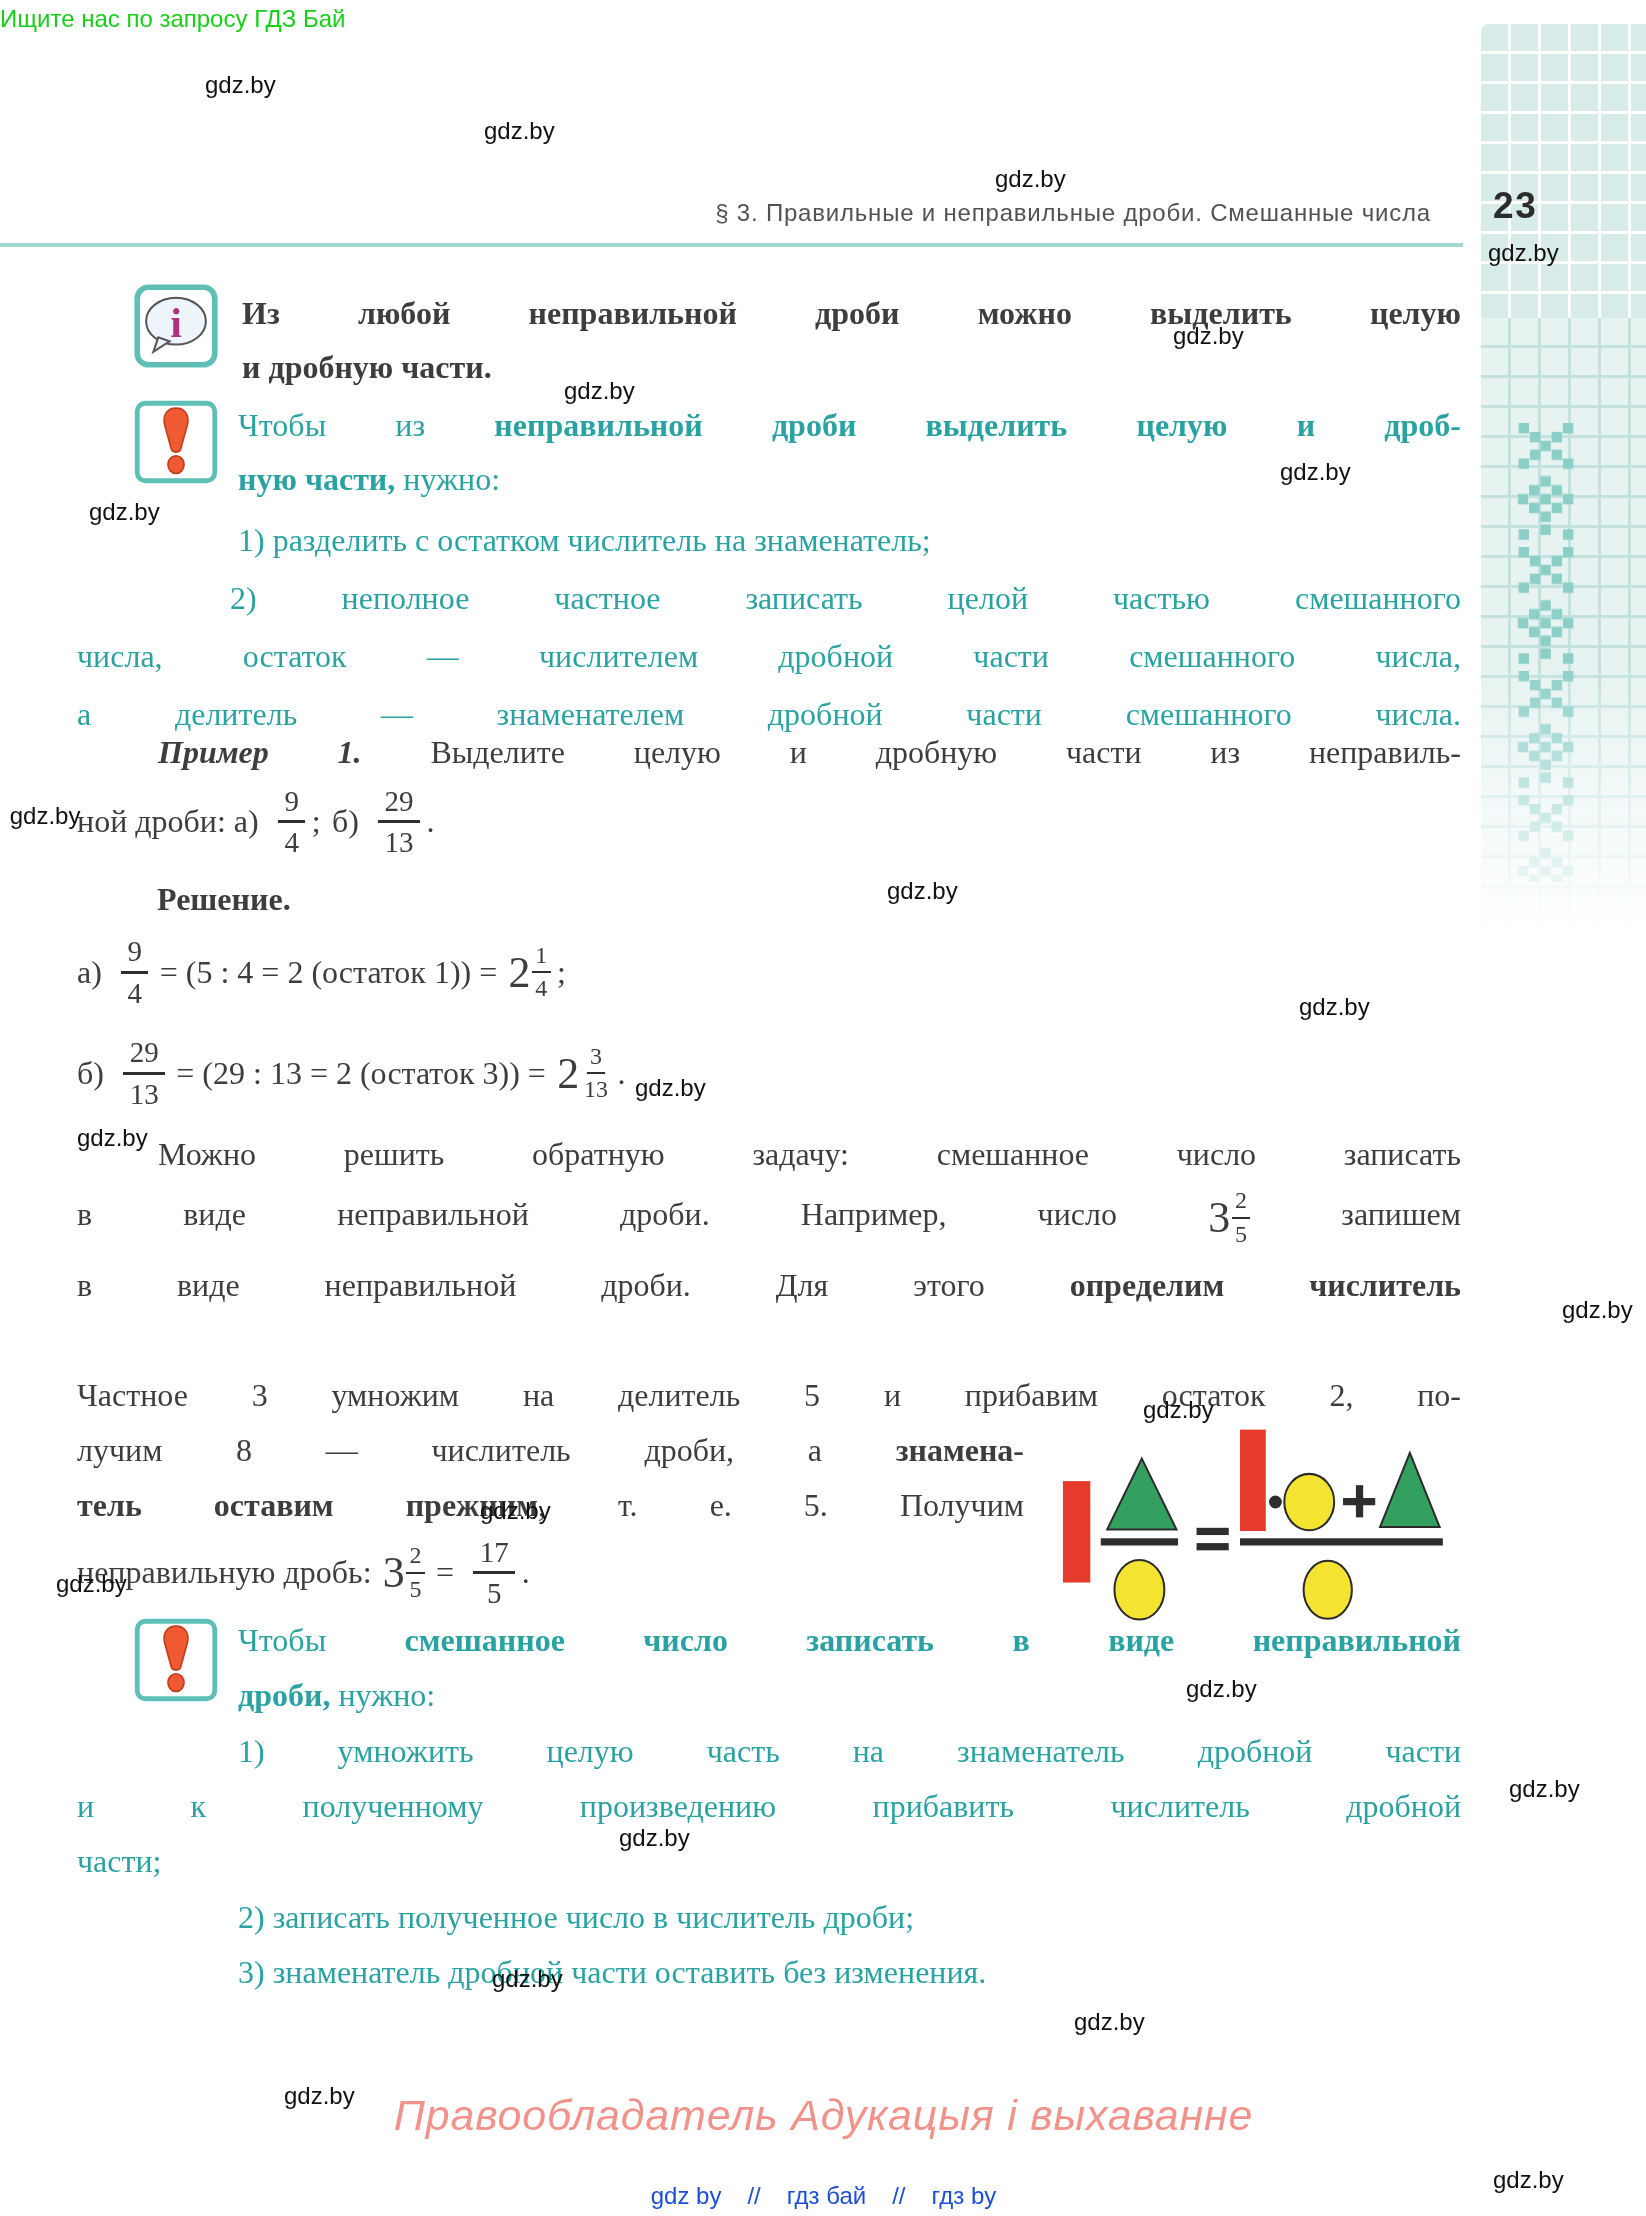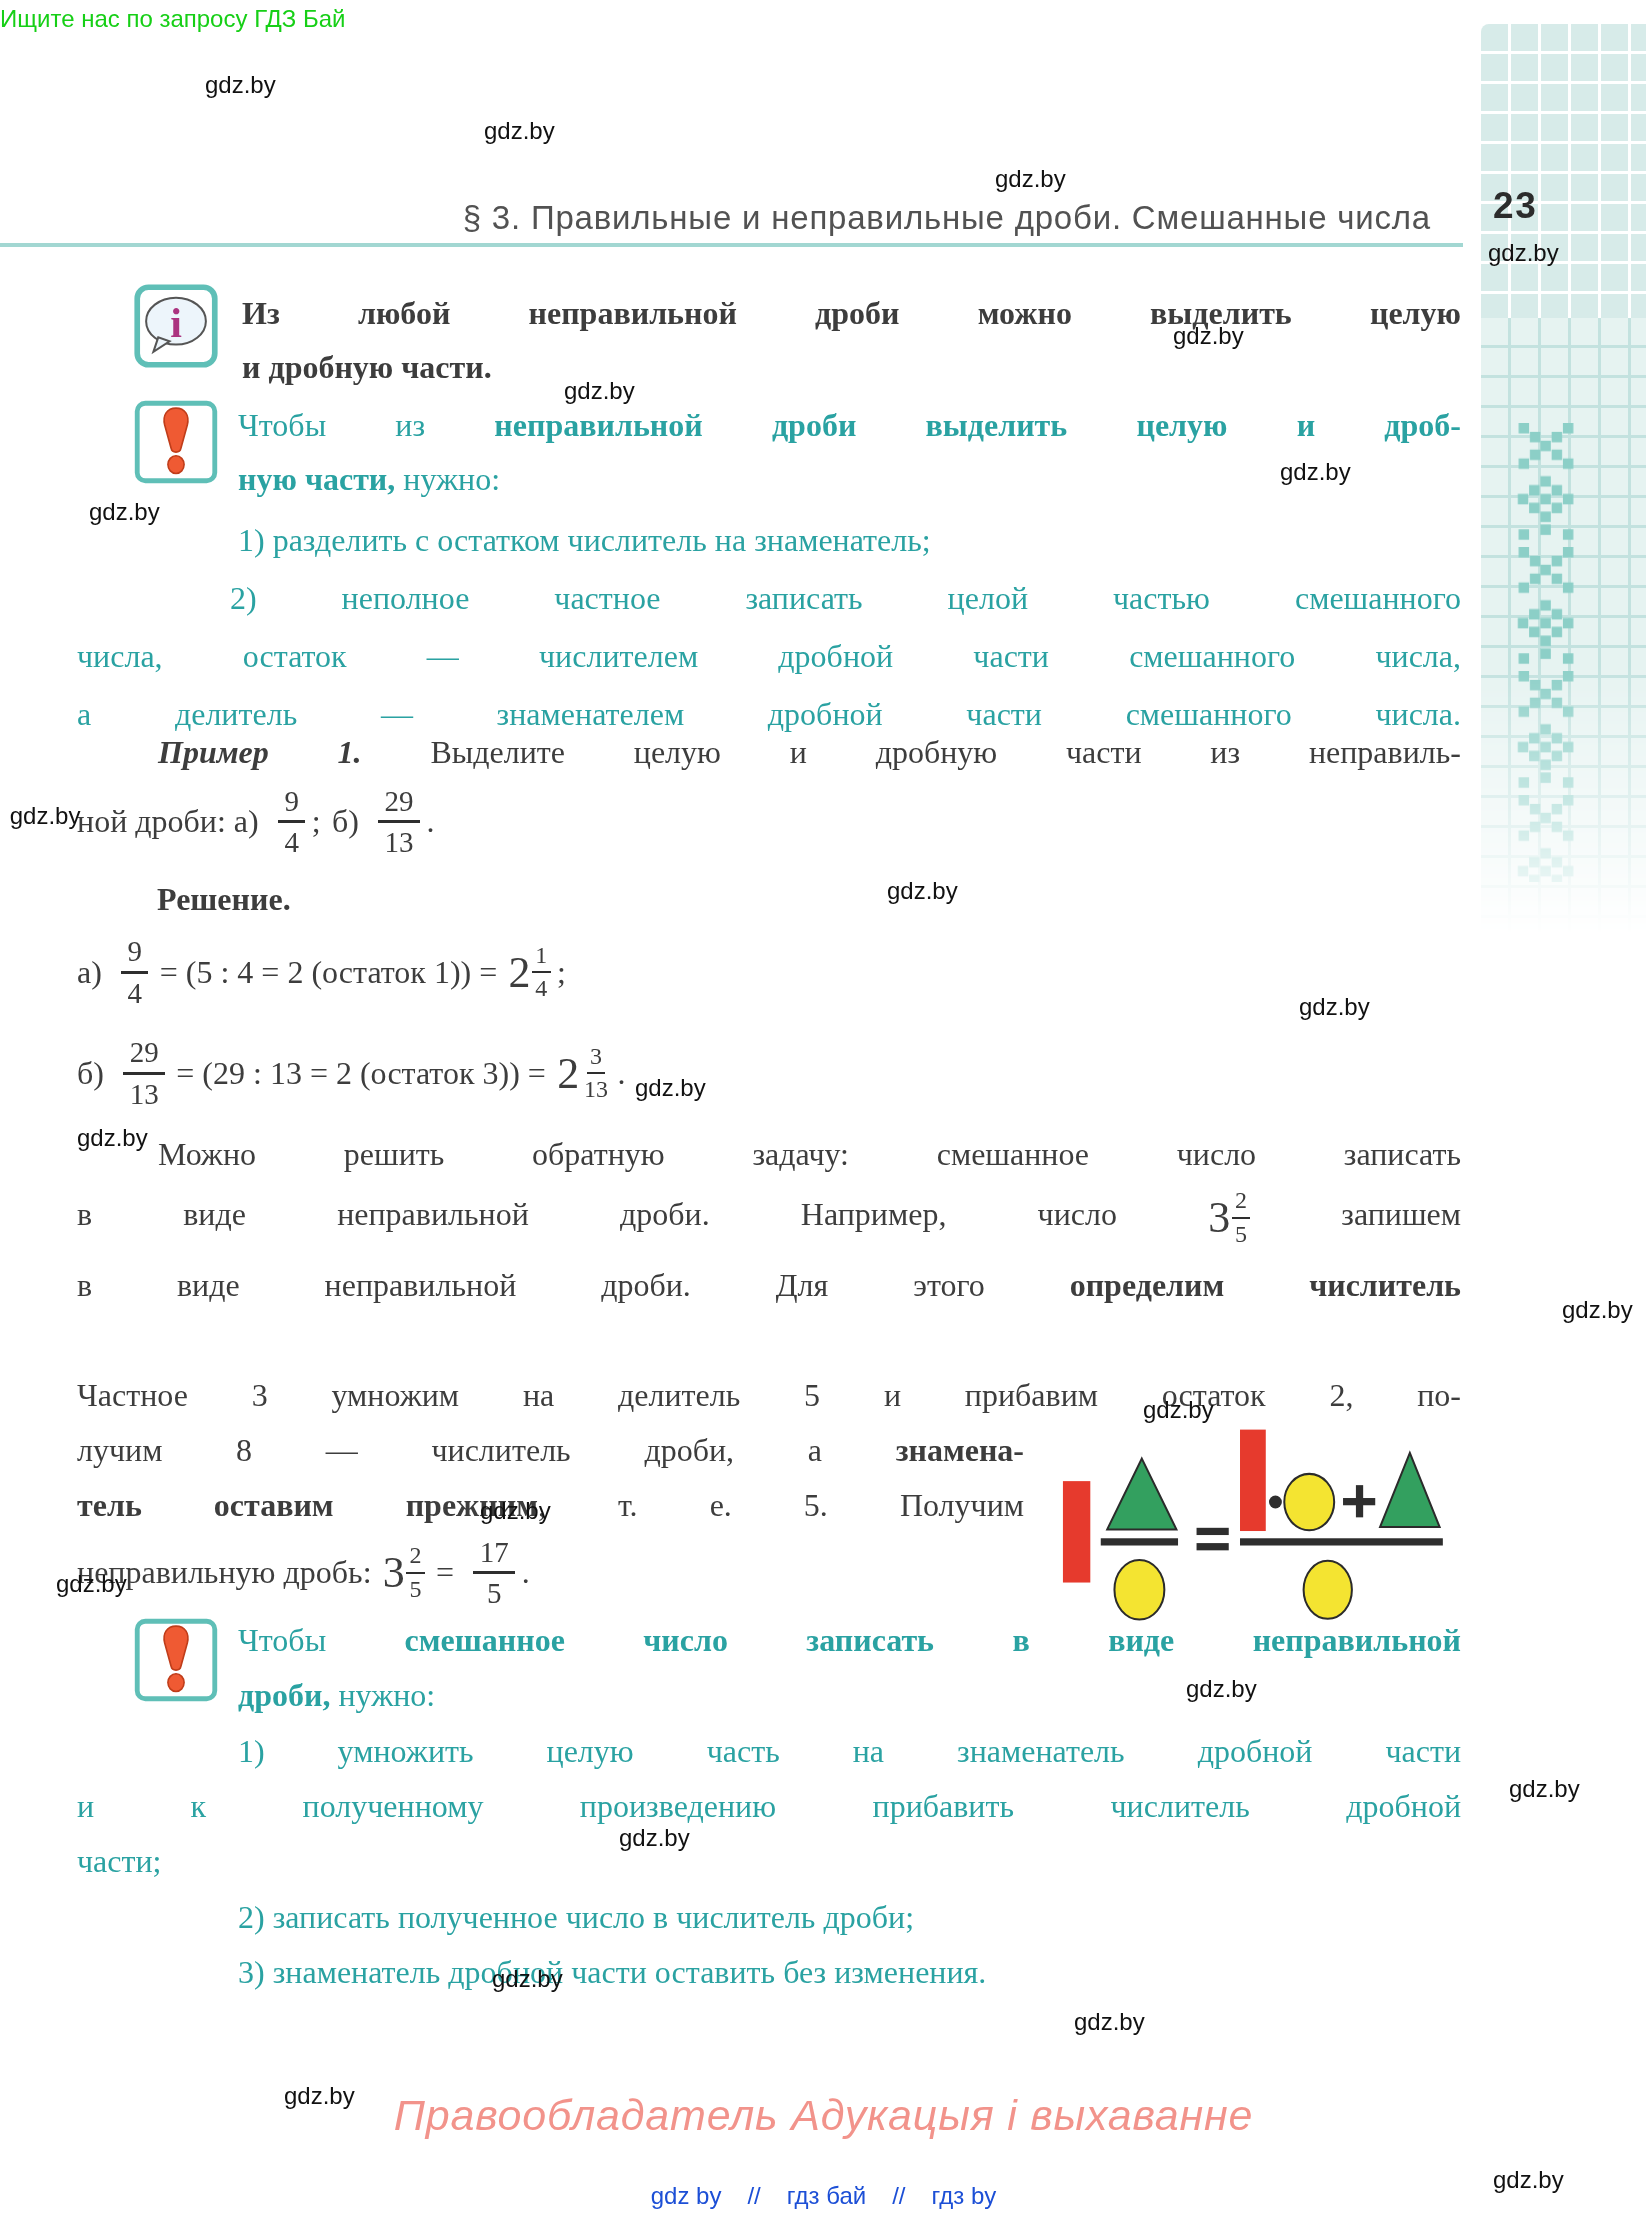--- a/index.html
+++ b/index.html
@@ -3,21 +3,21 @@
 <meta charset="utf-8">
 <style>
   html,body{margin:0;padding:0;background:#fff;}
   #page{position:relative;width:1647px;height:2216px;background:#ffffff;overflow:hidden;
         font-family:"Liberation Serif",serif;color:var(--dark-text,#3d3d3d);}
   .wm{position:absolute;font-family:"Liberation Sans",sans-serif;font-size:24px;
       color:var(--watermark-black,#111);white-space:nowrap;}
   .banner{position:absolute;top:4.8px;left:0;width:100%;
       font-family:"Liberation Sans",sans-serif;font-size:24px;color:var(--banner-green,#16cf16);}
   .title{position:absolute;top:199px;left:0;width:1431px;text-align:right;
-      font-family:"Liberation Sans",sans-serif;font-size:33px;letter-spacing:0.8px;
+      font-family:"Liberation Sans",sans-serif;font-size:24px;letter-spacing:0.8px;
       color:var(--title-gray,#525252);}
   .pagenum{position:absolute;top:185px;left:1493px;font-family:"Liberation Sans",sans-serif;
       font-size:37px;font-weight:bold;color:#2c2c2c;letter-spacing:1.6px;}
   .rule{position:absolute;top:243px;left:0;width:1463px;height:4px;background:var(--rule-teal,#a2d7d2);}
 
   
   .side-col{position:absolute;top:24px;left:1481px;width:165px;height:923px;}
   .side-top{height:294px;border-radius:8px 0 0 0;
      background:
        repeating-linear-gradient(to right,transparent 0 26.6px,var(--grid-line-top,#fff) 26.6px 30px),

